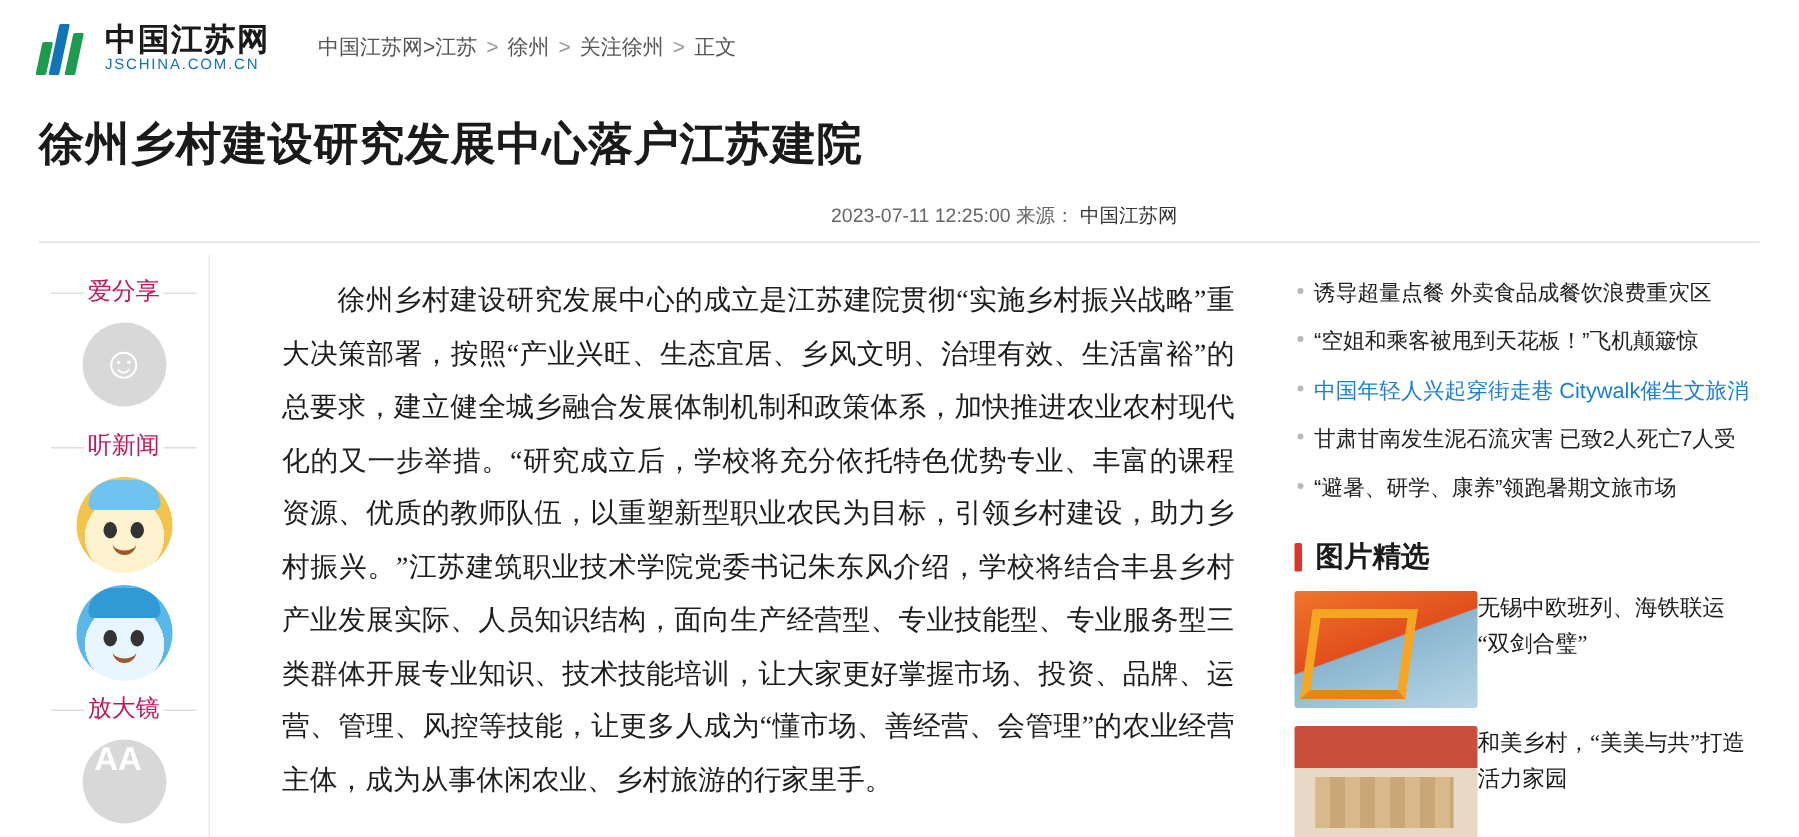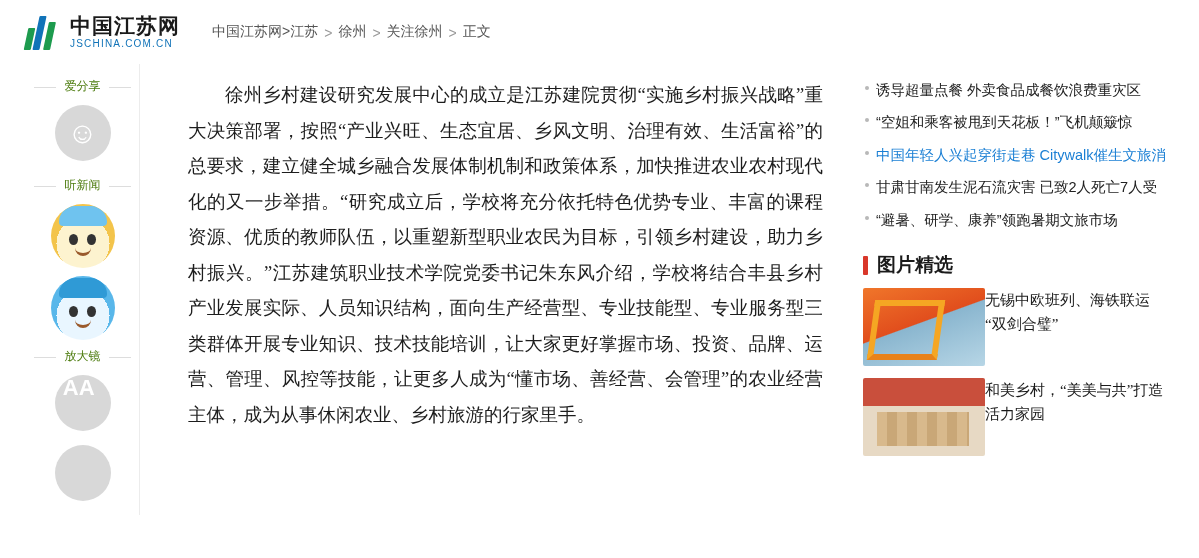--- a/index.html
+++ b/index.html
@@ -53,21 +53,21 @@
     font-size: 10px;
     color: #1173b8;
     letter-spacing: 1.2px;
     margin-top: 2px;
   }
   .breadcrumb {
     margin-left: 32px;
     font-size: 14px;
     color: #555;
     display: flex;
-    align-items: flex-end;
+    align-items: flex-start;
     gap: 6px;
     white-space: nowrap;
   }
   .breadcrumb a { color: #555; text-decoration: none; }
   .breadcrumb .sep { color: #999; }
 
   
   .title-area {
     padding: 12px 26px 0 26px;
   }
@@ -100,22 +100,22 @@
     padding: 0 26px;
   }
   .share-col {
     width: 114px;
     flex: 0 0 114px;
     padding-top: 14px;
     text-align: center;
     border-right: 1px solid #ececec;
   }
   .share-label {
-    font-size: 12px;
-    color: #4d7c0f;
+    font-size: 16px;
+    color: #be185d;
     position: relative;
     margin-bottom: 10px;
   }
   .share-label::before,
   .share-label::after {
     content: "";
     position: absolute;
     top: 50%;
     width: 22px;
     border-top: 1px solid #ddd;
@@ -300,20 +300,29 @@
       <a href="#">中国江苏网&gt;江苏</a>
       <span class="sep">&gt;</span>
       <a href="#">徐州</a>
       <span class="sep">&gt;</span>
       <a href="#">关注徐州</a>
       <span class="sep">&gt;</span>
       <a href="#">正文</a>
     </div>
   </div>
 
+  <div class="title-area">
+    <h1 class="article-title">徐州乡村建设研究发展中心落户江苏建院</h1>
+    <div class="meta-line">
+      <span>2023-07-11 12:25:00</span>
+      <span>来源：</span>
+      <span class="src-name">中国江苏网</span>
+    </div>
+    <hr class="hr-main">
+  </div>
 
   <div class="body-wrap">
 
     <div class="share-col">
       <div class="share-label">爱分享</div>
       <div class="circle-btn">
         <span class="wechat-glyph">☺</span>
       </div>
       <div class="share-label">听新闻</div>
       <div class="mascot m1">

